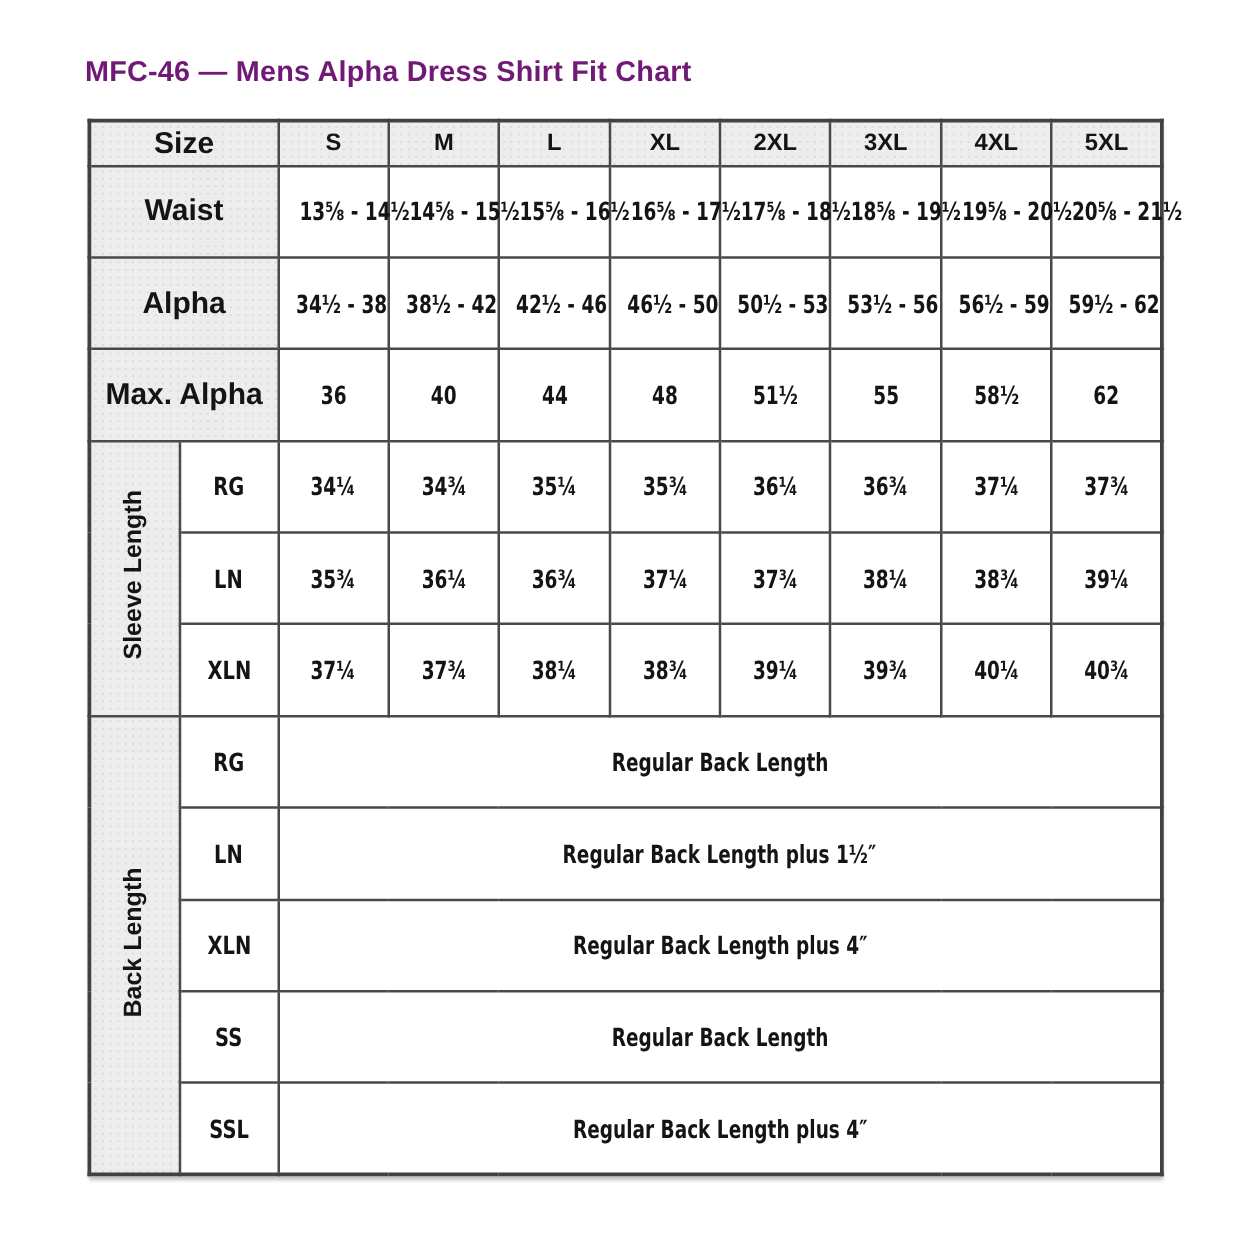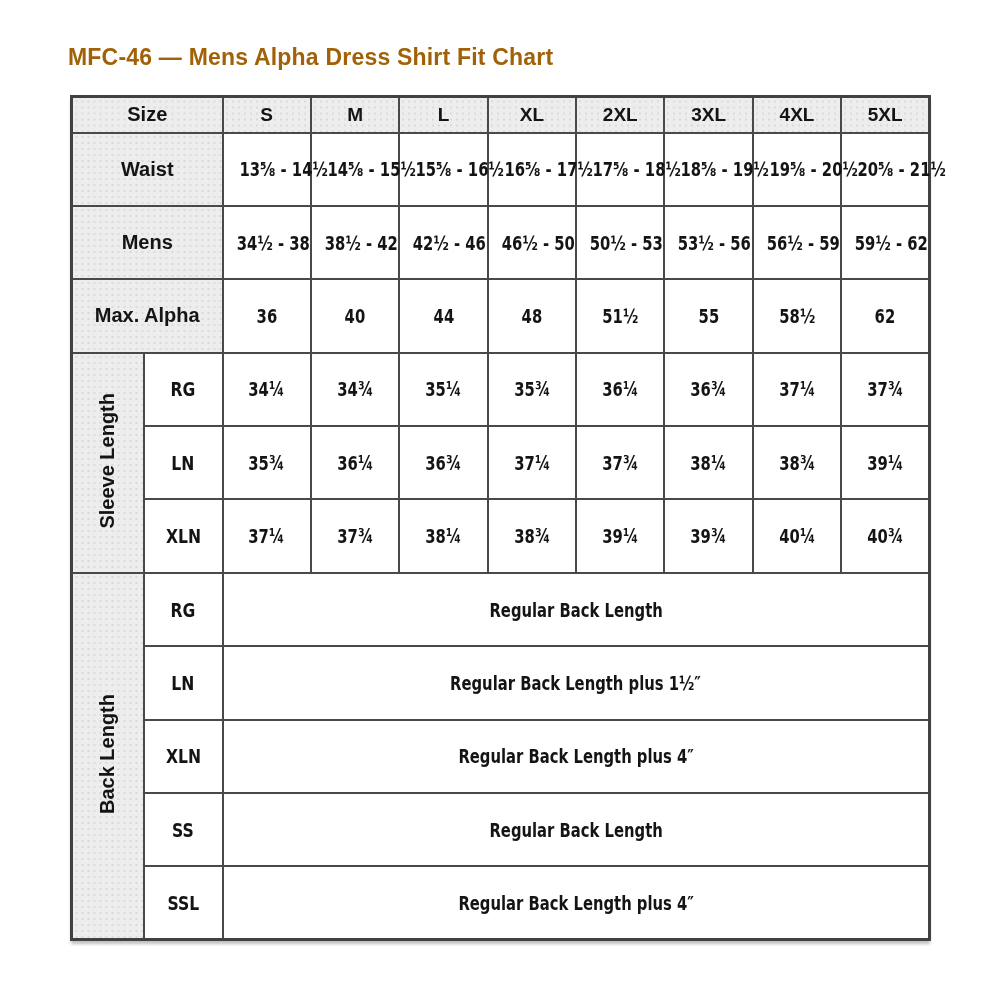--- a/index.html
+++ b/index.html
@@ -5,42 +5,42 @@
   html,body { margin:0; padding:0; }
   body {
     width:1000px; height:1000px; position:relative;
     background:#ffffff; color:#131313;
     font-family:"Liberation Sans", sans-serif;
     overflow:hidden;
   }
   .page-title {
     position:absolute; left:68px; top:44px;
     font-size:23px; font-weight:bold; letter-spacing:0.2px;
-    color:#a16207;
+    color:#701a75;
   }
   table.fit {
     position:absolute; left:70px; top:95px;
     width:858px; height:843px;
     border-collapse:collapse; table-layout:fixed;
     border:3px solid #414141;
     box-shadow:0 4px 3px -1px rgba(0,0,0,0.25);
     background:#ffffff;
   }
   .fit th, .fit td {
     border:2px solid #494949;
     padding:0; text-align:center; vertical-align:middle;
   }
   .gray {
     background-color:#ededed;
     background-image:radial-gradient(circle, #dadada 1px, rgba(0,0,0,0) 1.1px);
     background-size:6px 6px;
   }
   tr.r-hdr { height:36px; }
   tr.r { height:73.4px; }
-  .hl   { font-size:20px; font-weight:bold; color:#141414; }
+  .hl   { font-size:24px; font-weight:bold; color:#141414; }
   .shdr { font-size:19px; font-weight:bold; color:#141414; }
   .vcell span.vert {
     display:inline-block;
     writing-mode:vertical-rl; transform:rotate(180deg);
     font-size:20px; font-weight:bold; white-space:nowrap; color:#141414;
   }
   .num, .sub {
     display:inline-block; white-space:nowrap;
     font-family:"DejaVu Sans", sans-serif;
     font-weight:bold; font-size:20px; color:#141414;
@@ -86,21 +86,21 @@
     <td><span class="num">14⅝ - 15½</span></td>
     <td><span class="num">15⅝ - 16½</span></td>
     <td><span class="num">16⅝ - 17½</span></td>
     <td><span class="num">17⅝ - 18½</span></td>
     <td><span class="num">18⅝ - 19½</span></td>
     <td><span class="num">19⅝ - 20½</span></td>
     <td><span class="num">20⅝ - 21½</span></td>
   </tr>
 
   <tr class="r">
-    <th colspan="2" class="gray hl">Mens</th>
+    <th colspan="2" class="gray hl">Alpha</th>
     <td><span class="num">34½ - 38</span></td>
     <td><span class="num">38½ - 42</span></td>
     <td><span class="num">42½ - 46</span></td>
     <td><span class="num">46½ - 50</span></td>
     <td><span class="num">50½ - 53</span></td>
     <td><span class="num">53½ - 56</span></td>
     <td><span class="num">56½ - 59</span></td>
     <td><span class="num">59½ - 62</span></td>
   </tr>
 

